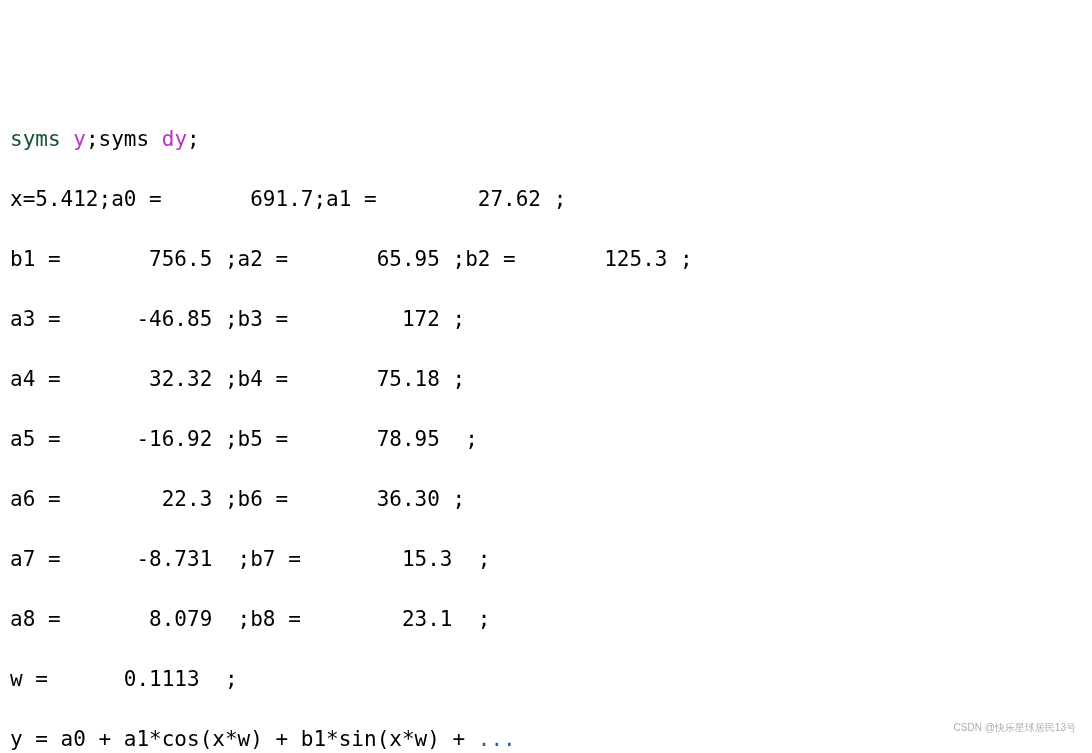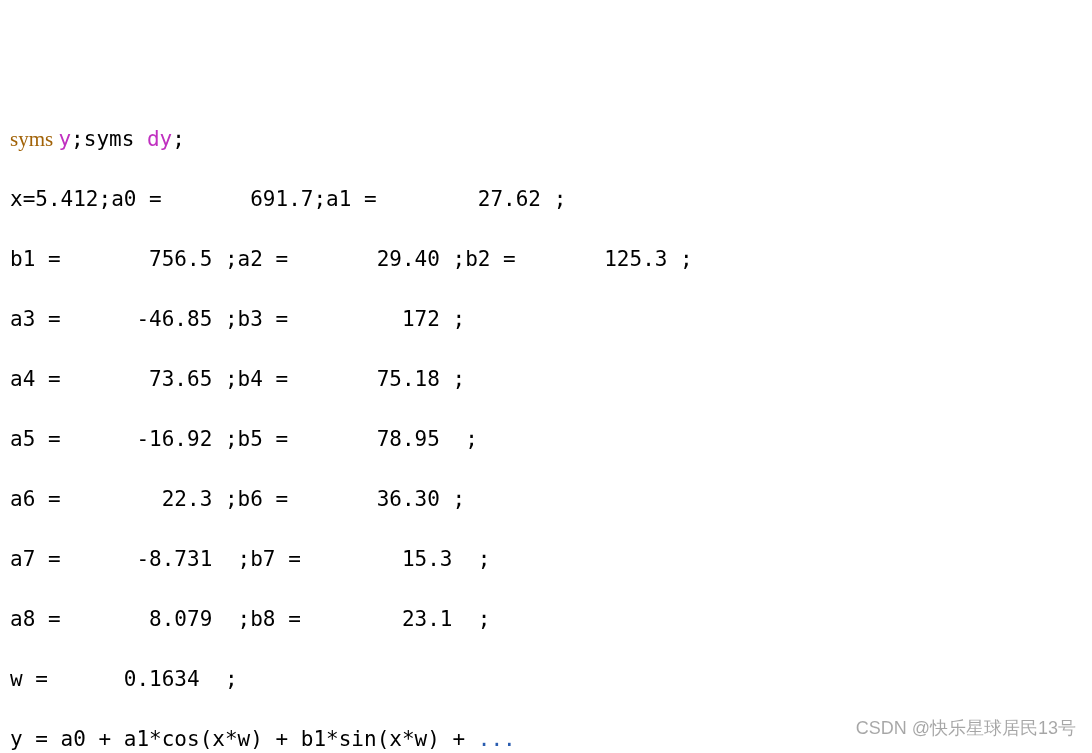--- a/index.html
+++ b/index.html
@@ -5,49 +5,49 @@
   body {
     margin: 0;
     padding: 4px 10px;
     font-family: Consolas, Menlo, monospace;
     font-size: 21px;
     line-height: 30px;
     color: #000;
     background: #fff;
     white-space: pre;
   }
-  .kw { color: #a16207; font-family: Liberation Serif, serif; }
+  .kw { color: #14532d; }
   .syms { color: #c030c0; }
   .dots { color: #2a5db0; }
   .watermark {
     position: fixed;
     right: 16px;
     bottom: 10px;
     color: rgba(0,0,0,0.35);
     font-family: "Microsoft YaHei", sans-serif;
-    font-size: 18px;
+    font-size: 10px;
     white-space: normal;
   }
   .line { display: block; }
 </style>
 </head>
 <body>
 
 
 
 <span class="line"><span class="kw">syms </span><span class="syms">y</span><span>;syms </span><span class="syms">dy</span><span>;</span></span>
 <span class="line">x=5.412;a0 =       691.7;a1 =        27.62 ;</span>
-<span class="line">b1 =       756.5 ;a2 =       29.40 ;b2 =       125.3 ;</span>
+<span class="line">b1 =       756.5 ;a2 =       65.95 ;b2 =       125.3 ;</span>
 <span class="line">a3 =      -46.85 ;b3 =         172 ;</span>
-<span class="line">a4 =       73.65 ;b4 =       75.18 ;</span>
+<span class="line">a4 =       32.32 ;b4 =       75.18 ;</span>
 <span class="line">a5 =      -16.92 ;b5 =       78.95  ;</span>
 <span class="line">a6 =        22.3 ;b6 =       36.30 ;</span>
 <span class="line">a7 =      -8.731  ;b7 =        15.3  ;</span>
 <span class="line">a8 =       8.079  ;b8 =        23.1  ;</span>
-<span class="line">w =      0.1634  ;</span>
+<span class="line">w =      0.1113  ;</span>
 <span class="line"><span>y = a0 + a1*cos(x*w) + b1*sin(x*w) + </span><span class="dots">...</span></span>
 
 
 
 
 
 
 
 
 

